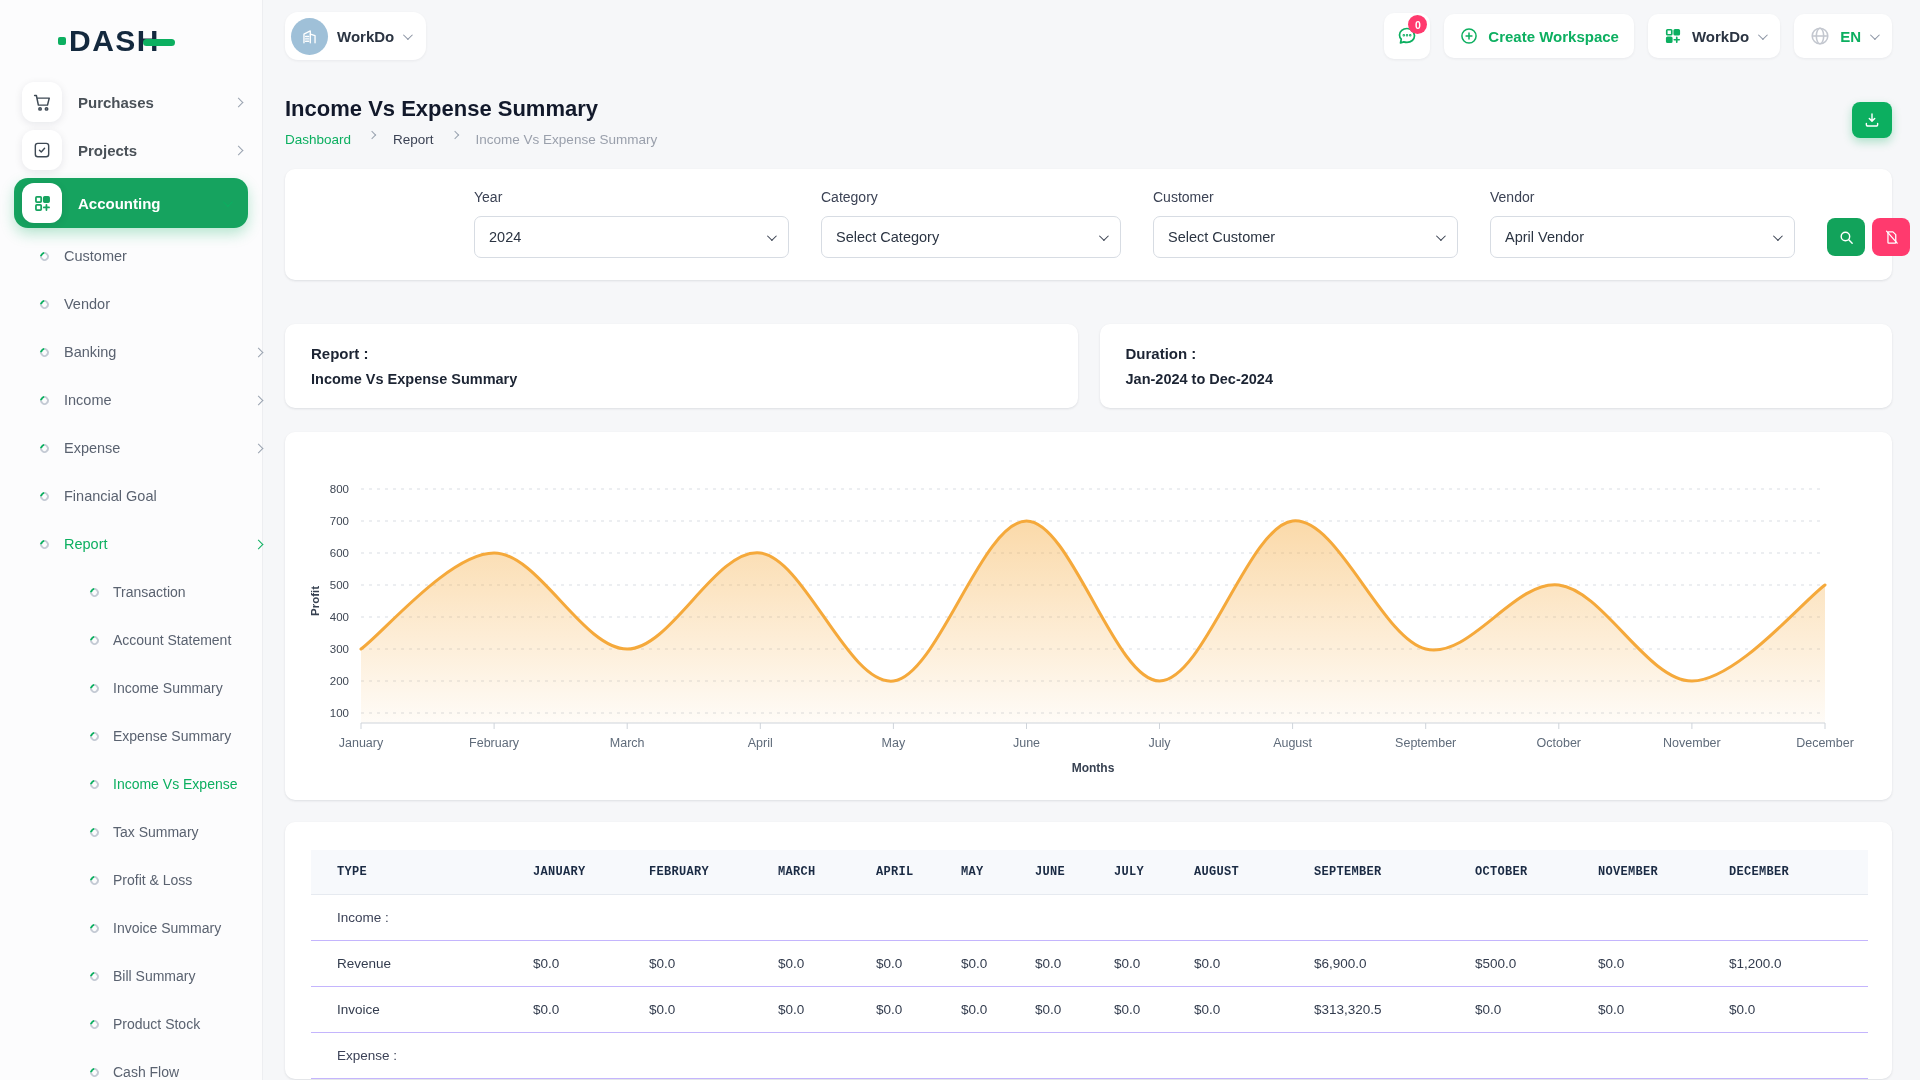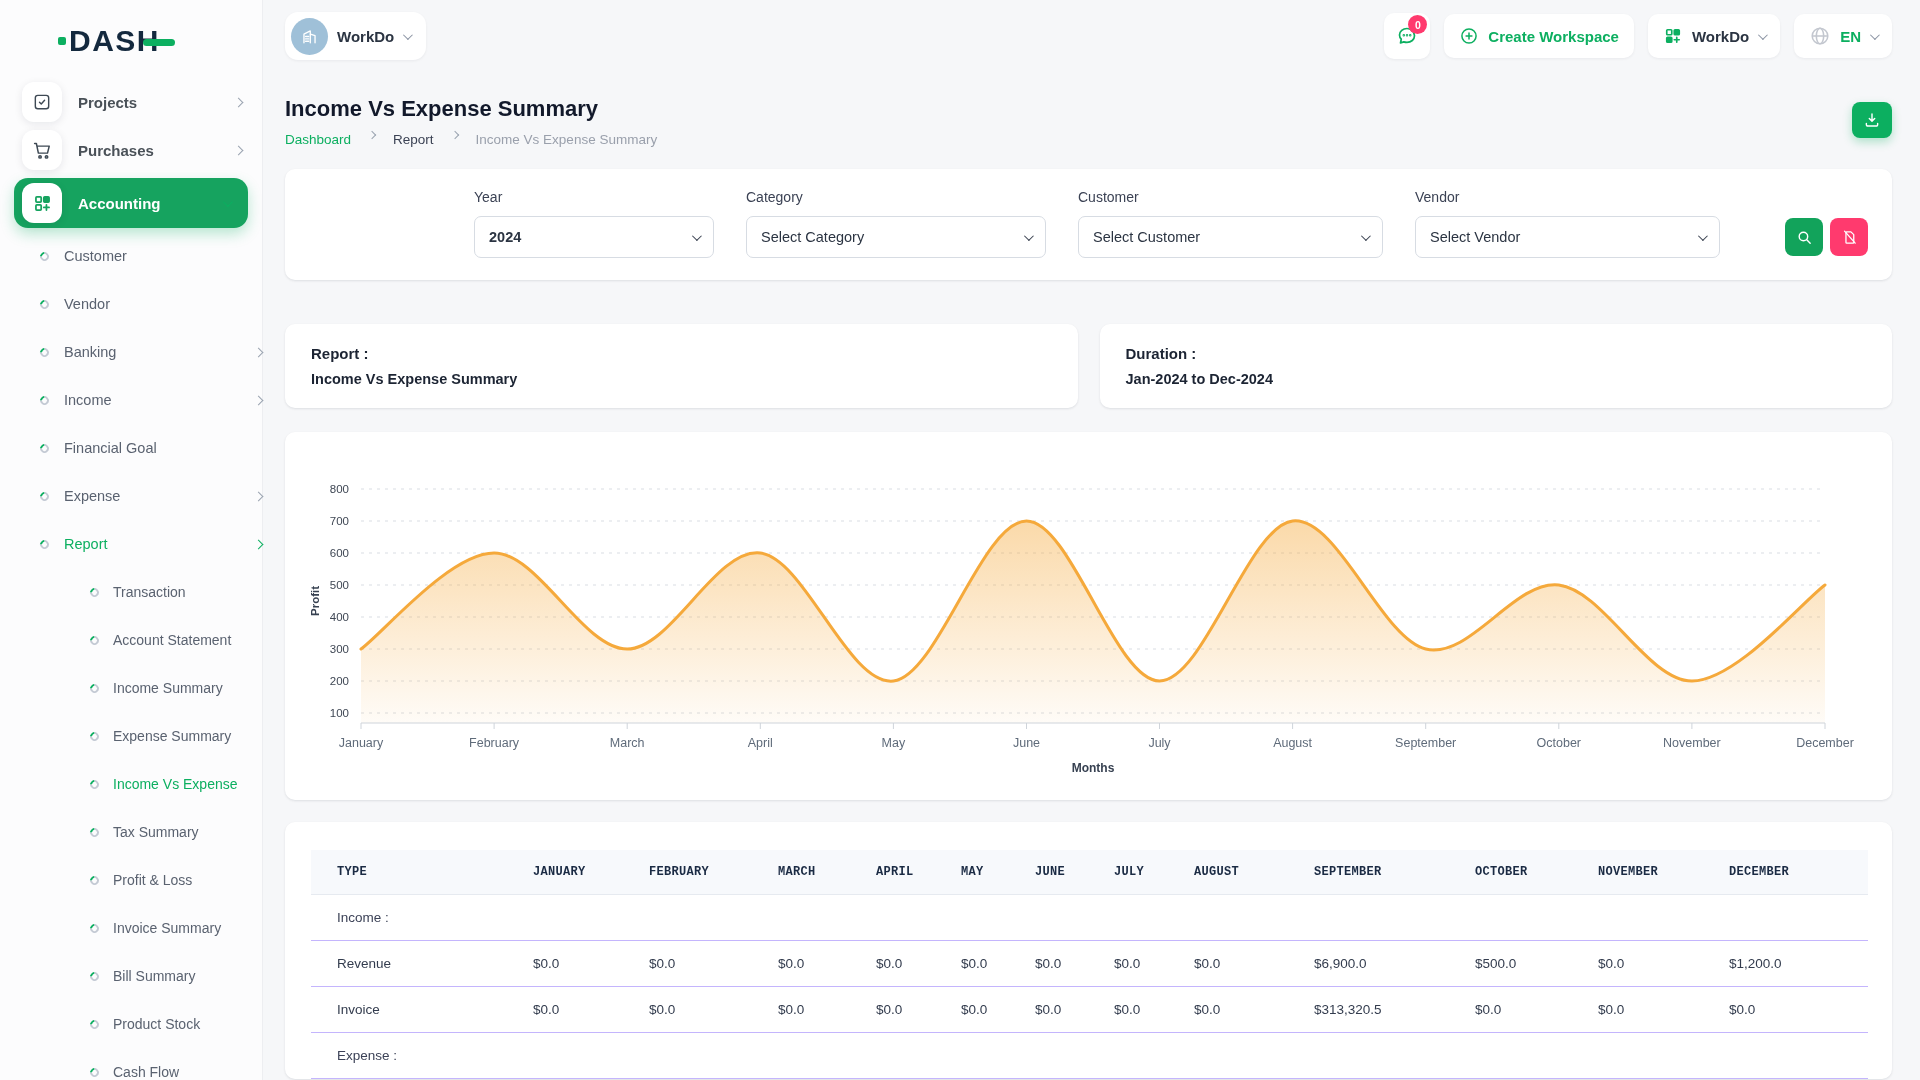--- a/index.html
+++ b/index.html
@@ -73,21 +73,21 @@
   .card { background:#fff; border-radius:10px; box-shadow:0 1px 2px rgba(16,24,40,.04),0 1px 3px rgba(16,24,40,.07); }
 
   
   .filter-card { margin-top:22px; padding:20px 24px 22px; }
   .filter-row { display:flex; gap:32px; padding-left:165px; }
   .fgroup { display:flex; flex-direction:column; }
   .fgroup label { font-size:14px; color:#3b4254; margin-bottom:11px; }
   .sel { height:42px; border:1px solid #d7dce3; border-radius:7px; background:#fff; display:flex; align-items:center;
          justify-content:space-between; padding:0 14px; font-size:14.5px; color:#2b3442; cursor:pointer; }
   .sel .chev { color:#394150; margin-left:12px; }
-  .w290{width:240px;font-weight:bold;} .w300{width:300px;} .w305{width:305px;}
+  .w290{width:315px;} .w300{width:300px;} .w305{width:305px;}
   .fbtns { display:flex; gap:7px; margin-left:auto; align-self:flex-end; margin-bottom:2px; }
   .btn-sq { width:38px; height:38px; border:none; border-radius:8px; display:flex; align-items:center;
             justify-content:center; cursor:pointer; color:#fff; }
   .btn-search { background:#12a35b; }
   .btn-reset { background:#ff3a6e; }
 
   
   .summary-row { display:flex; gap:22px; margin-top:44px; }
   .scard { flex:1; padding:21px 26px; }
   .scard .t { font-size:15px; font-weight:700; color:#1c2433; }
@@ -113,37 +113,37 @@
 
 <aside class="sidebar">
   <div class="logo">
     <span class="logo-dot"></span>
     <span class="logo-text">DASH</span>
     <span class="logo-bar"></span>
   </div>
   <nav class="side-nav" id="side-nav">
       <div class="side-item lvl0">
         <span class="chip">
-          <svg class="ic" width="20" height="20" viewBox="0 0 24 24" fill="none" stroke="currentColor" stroke-width="1.7" stroke-linecap="round" stroke-linejoin="round">
-            <rect x="4" y="4" width="16" height="16" rx="3"></rect>
-            <path d="M9 12.2l2.1 2.1 4-4.5"></path>
-          </svg>
-        </span>
-        <span class="lab">Projects</span>
-        <span class="chev r"></span>
-      </div>
-      <div class="side-item lvl0">
-        <span class="chip">
           <svg class="ic" width="21" height="21" viewBox="0 0 24 24" fill="none" stroke="currentColor" stroke-width="1.7" stroke-linecap="round" stroke-linejoin="round">
             <path d="M3 4h2l2.3 11h10.4l2-8H6"></path>
             <circle cx="9.2" cy="19.3" r="1.4"></circle>
             <circle cx="16.6" cy="19.3" r="1.4"></circle>
           </svg>
         </span>
         <span class="lab">Purchases</span>
+        <span class="chev r"></span>
+      </div>
+      <div class="side-item lvl0">
+        <span class="chip">
+          <svg class="ic" width="20" height="20" viewBox="0 0 24 24" fill="none" stroke="currentColor" stroke-width="1.7" stroke-linecap="round" stroke-linejoin="round">
+            <rect x="4" y="4" width="16" height="16" rx="3"></rect>
+            <path d="M9 12.2l2.1 2.1 4-4.5"></path>
+          </svg>
+        </span>
+        <span class="lab">Projects</span>
         <span class="chev r"></span>
       </div>
       <div class="side-item lvl0 active pill">
         <span class="chip">
           <svg class="ic" width="21" height="21" viewBox="0 0 24 24" fill="none" stroke="currentColor" stroke-width="2" stroke-linecap="round">
             <rect x="4.5" y="4.5" width="6" height="6" rx="1"></rect>
             <rect x="13.5" y="4.5" width="6" height="6" rx="1" fill="currentColor"></rect>
             <rect x="4.5" y="13.5" width="6" height="6" rx="1"></rect>
             <path d="M16.5 13.5v6M13.5 16.5h6"></path>
           </svg>
@@ -164,26 +164,26 @@
         <span class="lab">Banking</span>
         <span class="chev r"></span>
       </div>
       <div class="side-item lvl1">
         <span class="bullet"></span>
         <span class="lab">Income</span>
         <span class="chev r"></span>
       </div>
       <div class="side-item lvl1">
         <span class="bullet"></span>
+        <span class="lab">Expense</span>
+        <span class="chev r"></span>
+      </div>
+      <div class="side-item lvl1">
+        <span class="bullet"></span>
         <span class="lab">Financial Goal</span>
-      </div>
-      <div class="side-item lvl1">
-        <span class="bullet"></span>
-        <span class="lab">Expense</span>
-        <span class="chev r"></span>
       </div>
       <div class="side-item lvl1 active">
         <span class="bullet"></span>
         <span class="lab">Report</span>
         <span class="chev r"></span>
       </div>
       <div class="side-item lvl2">
         <span class="bullet"></span>
         <span class="lab">Transaction</span>
       </div>
@@ -325,21 +325,21 @@
       <div class="fgroup">
         <label>Customer</label>
         <div class="sel w305">
           <span>Select Customer</span>
           <span class="chev d"></span>
         </div>
       </div>
       <div class="fgroup">
         <label>Vendor</label>
         <div class="sel w305">
-          <span>Select Vendor</span>
+          <span>April Vendor</span>
           <span class="chev d"></span>
         </div>
       </div>
       <div class="fbtns">
         <button class="btn-sq btn-search">
           <svg class="ic" width="17" height="17" viewBox="0 0 24 24" fill="none" stroke="#fff" stroke-width="2" stroke-linecap="round">
               <circle cx="10.5" cy="10.5" r="6"></circle>
               <path d="M15.2 15.2L20 20"></path>
             </svg>
         </button>

